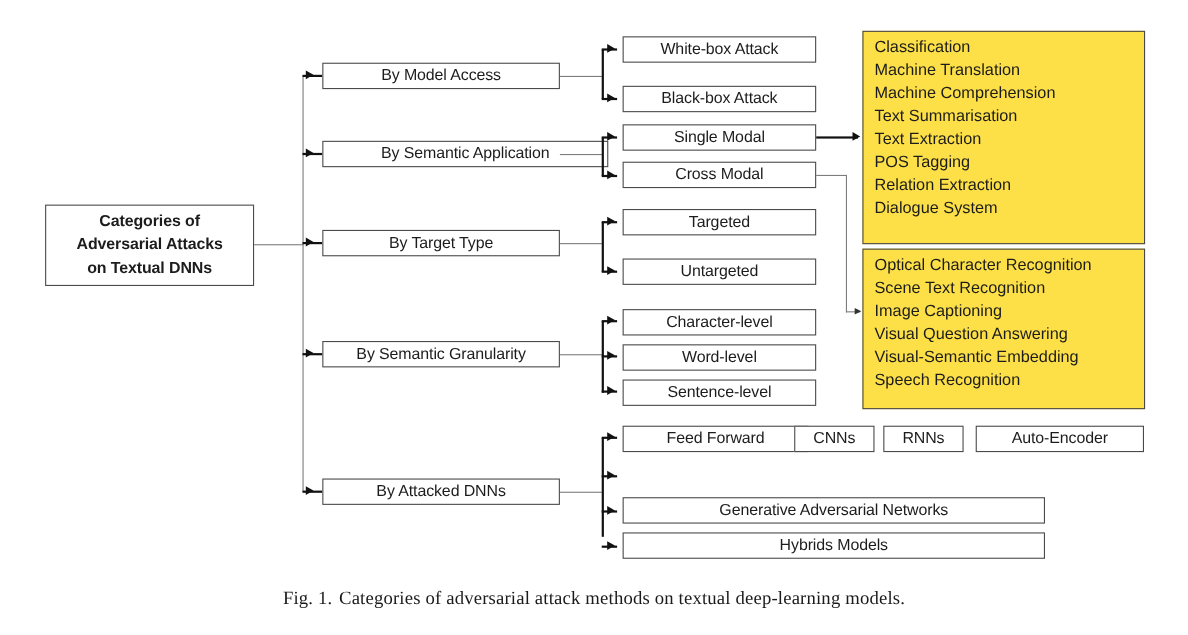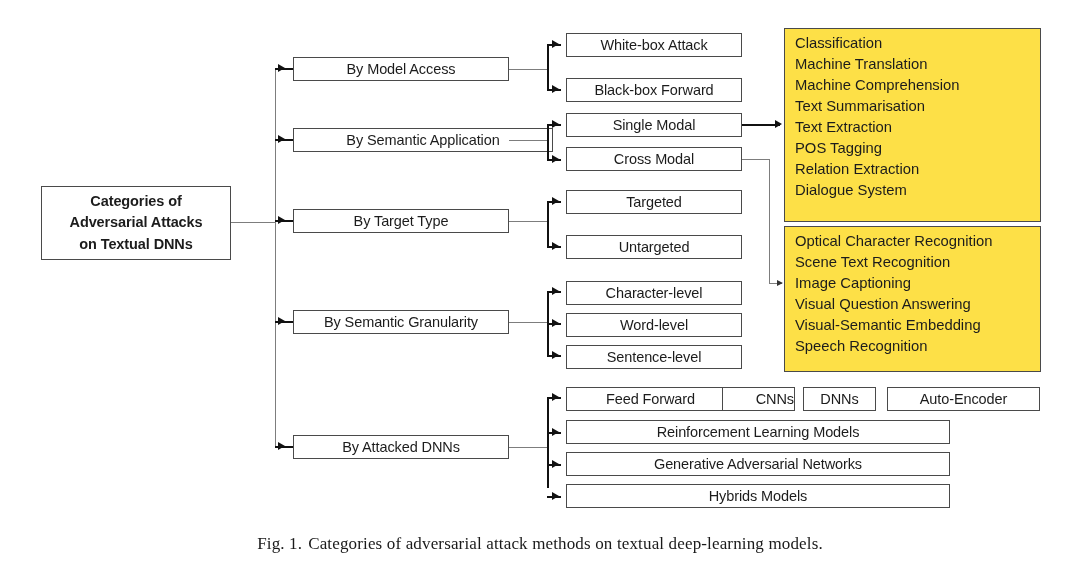--- a/index.html
+++ b/index.html
@@ -141,21 +141,21 @@
   <div class="ln v dark" style="left:547px; top:45px; height:45px;"></div>
   <div class="ln h dark" style="left:547px; top:44px; width:14px;"></div>
   <div class="arrow" style="left:552px; top:40px;"></div>
   <div class="ln h dark" style="left:547px; top:89px; width:14px;"></div>
   <div class="arrow" style="left:552px; top:85px;"></div>
 
   <div class="box" style="left:566px; top:33px; width:176px; height:24px;">
     <span>White-box Attack</span>
   </div>
   <div class="box" style="left:566px; top:78px; width:176px; height:24px;">
-    <span>Black-box Forward</span>
+    <span>Black-box Attack</span>
   </div>
 
   <div class="ln h" style="left:509px; top:140px; width:39px;"></div>
   <div class="ln v dark" style="left:547px; top:125px; height:35px;"></div>
   <div class="ln h dark" style="left:547px; top:124px; width:14px;"></div>
   <div class="arrow" style="left:552px; top:120px;"></div>
   <div class="ln h dark" style="left:547px; top:159px; width:14px;"></div>
   <div class="arrow" style="left:552px; top:155px;"></div>
 
   <div class="box" style="left:566px; top:113px; width:176px; height:24px;">
@@ -213,33 +213,30 @@
   <div class="ln h dark" style="left:547px; top:432px; width:14px;"></div>
   <div class="arrow" style="left:552px; top:428px;"></div>
   <div class="ln h dark" style="left:547px; top:464px; width:14px;"></div>
   <div class="arrow" style="left:552px; top:460px;"></div>
   <div class="ln h dark" style="left:547px; top:496px; width:14px;"></div>
   <div class="arrow" style="left:552px; top:492px;"></div>
 
   <div class="box" style="left:566px; top:387px; width:169px; height:24px;">
     <span>Feed Forward</span>
   </div>
-  <div class="box" style="left:722px; top:387px; width:73px; height:24px;justify-content:flex-end;">
+  <div class="box" style="left:722px; top:387px; width:73px; height:24px;">
     <span>CNNs</span>
   </div>
   <div class="box" style="left:803px; top:387px; width:73px; height:24px;">
-    <span>DNNs</span>
+    <span>RNNs</span>
   </div>
   <div class="box" style="left:887px; top:387px; width:153px; height:24px;">
     <span>Auto-Encoder</span>
   </div>
 
-  <div class="box" style="left:566px; top:420px; width:384px; height:24px;">
-    <span>Reinforcement Learning Models</span>
-  </div>
   <div class="box" style="left:566px; top:452px; width:384px; height:24px;">
     <span>Generative Adversarial Networks</span>
   </div>
   <div class="box" style="left:566px; top:484px; width:384px; height:24px;">
     <span>Hybrids Models</span>
   </div>
 
   <div class="listbox" style="left:784px; top:28px; width:257px; height:194px;">
     <div class="li">Classification</div>
     <div class="li">Machine Translation</div>

